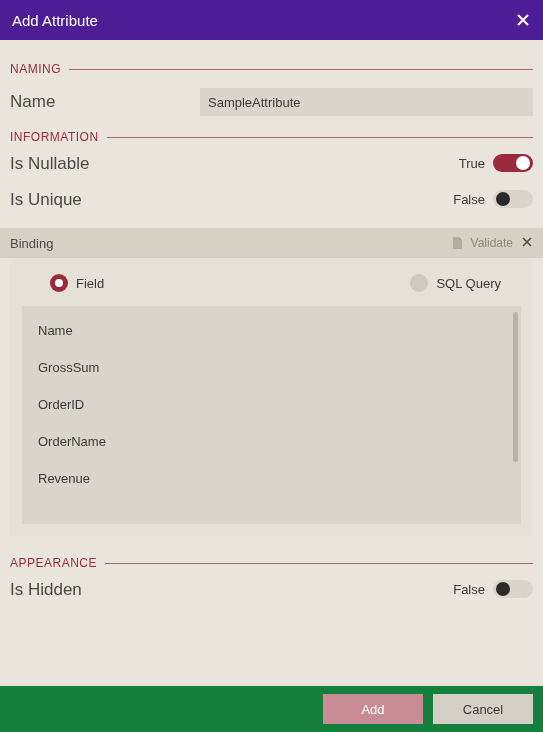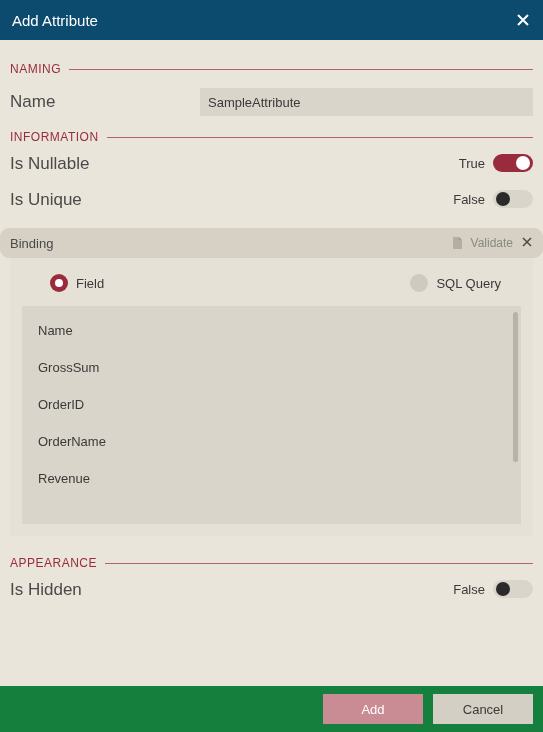--- a/index.html
+++ b/index.html
@@ -6,21 +6,21 @@
   body {
     font-family: 'Segoe UI', Tahoma, sans-serif;
     font-size: 13px;
     color: #3a3a3a;
     background: #eae5da;
     width: 543px;
     height: 732px;
     overflow: hidden;
   }
   .header {
-    background: #0c4a6e;
+    background: #4c1d95;
     color: #fff;
     height: 40px;
     display: flex;
     align-items: center;
     justify-content: space-between;
     padding: 0 12px;
   }
   .header-title { font-size: 15px; font-weight: 400; }
   .close-x { cursor: pointer; }
   .close-x svg { display: block; }
@@ -100,21 +100,20 @@
   .toggle.off .knob { left: 3px; background: #2a2a2a; }
 
   .binding-bar {
     background: #d6d0c5;
     margin: 6px -10px 0 -10px;
     padding: 0 10px;
     height: 30px;
     display: flex;
     align-items: center;
     justify-content: space-between;
-    border-radius: 9px;
   }
   .binding-bar .left { color: #4a4a4a; font-size: 13px; }
   .binding-bar .right { display: flex; align-items: center; gap: 8px; }
   .validate-label { color: #8a8a80; font-size: 12px; }
   .small-icon svg { display: block; }
   .binding-close { cursor: pointer; color: #4a4a4a; }
 
   .binding-panel {
     background: #e6e1d7;
     margin: 0 0 0 0;

